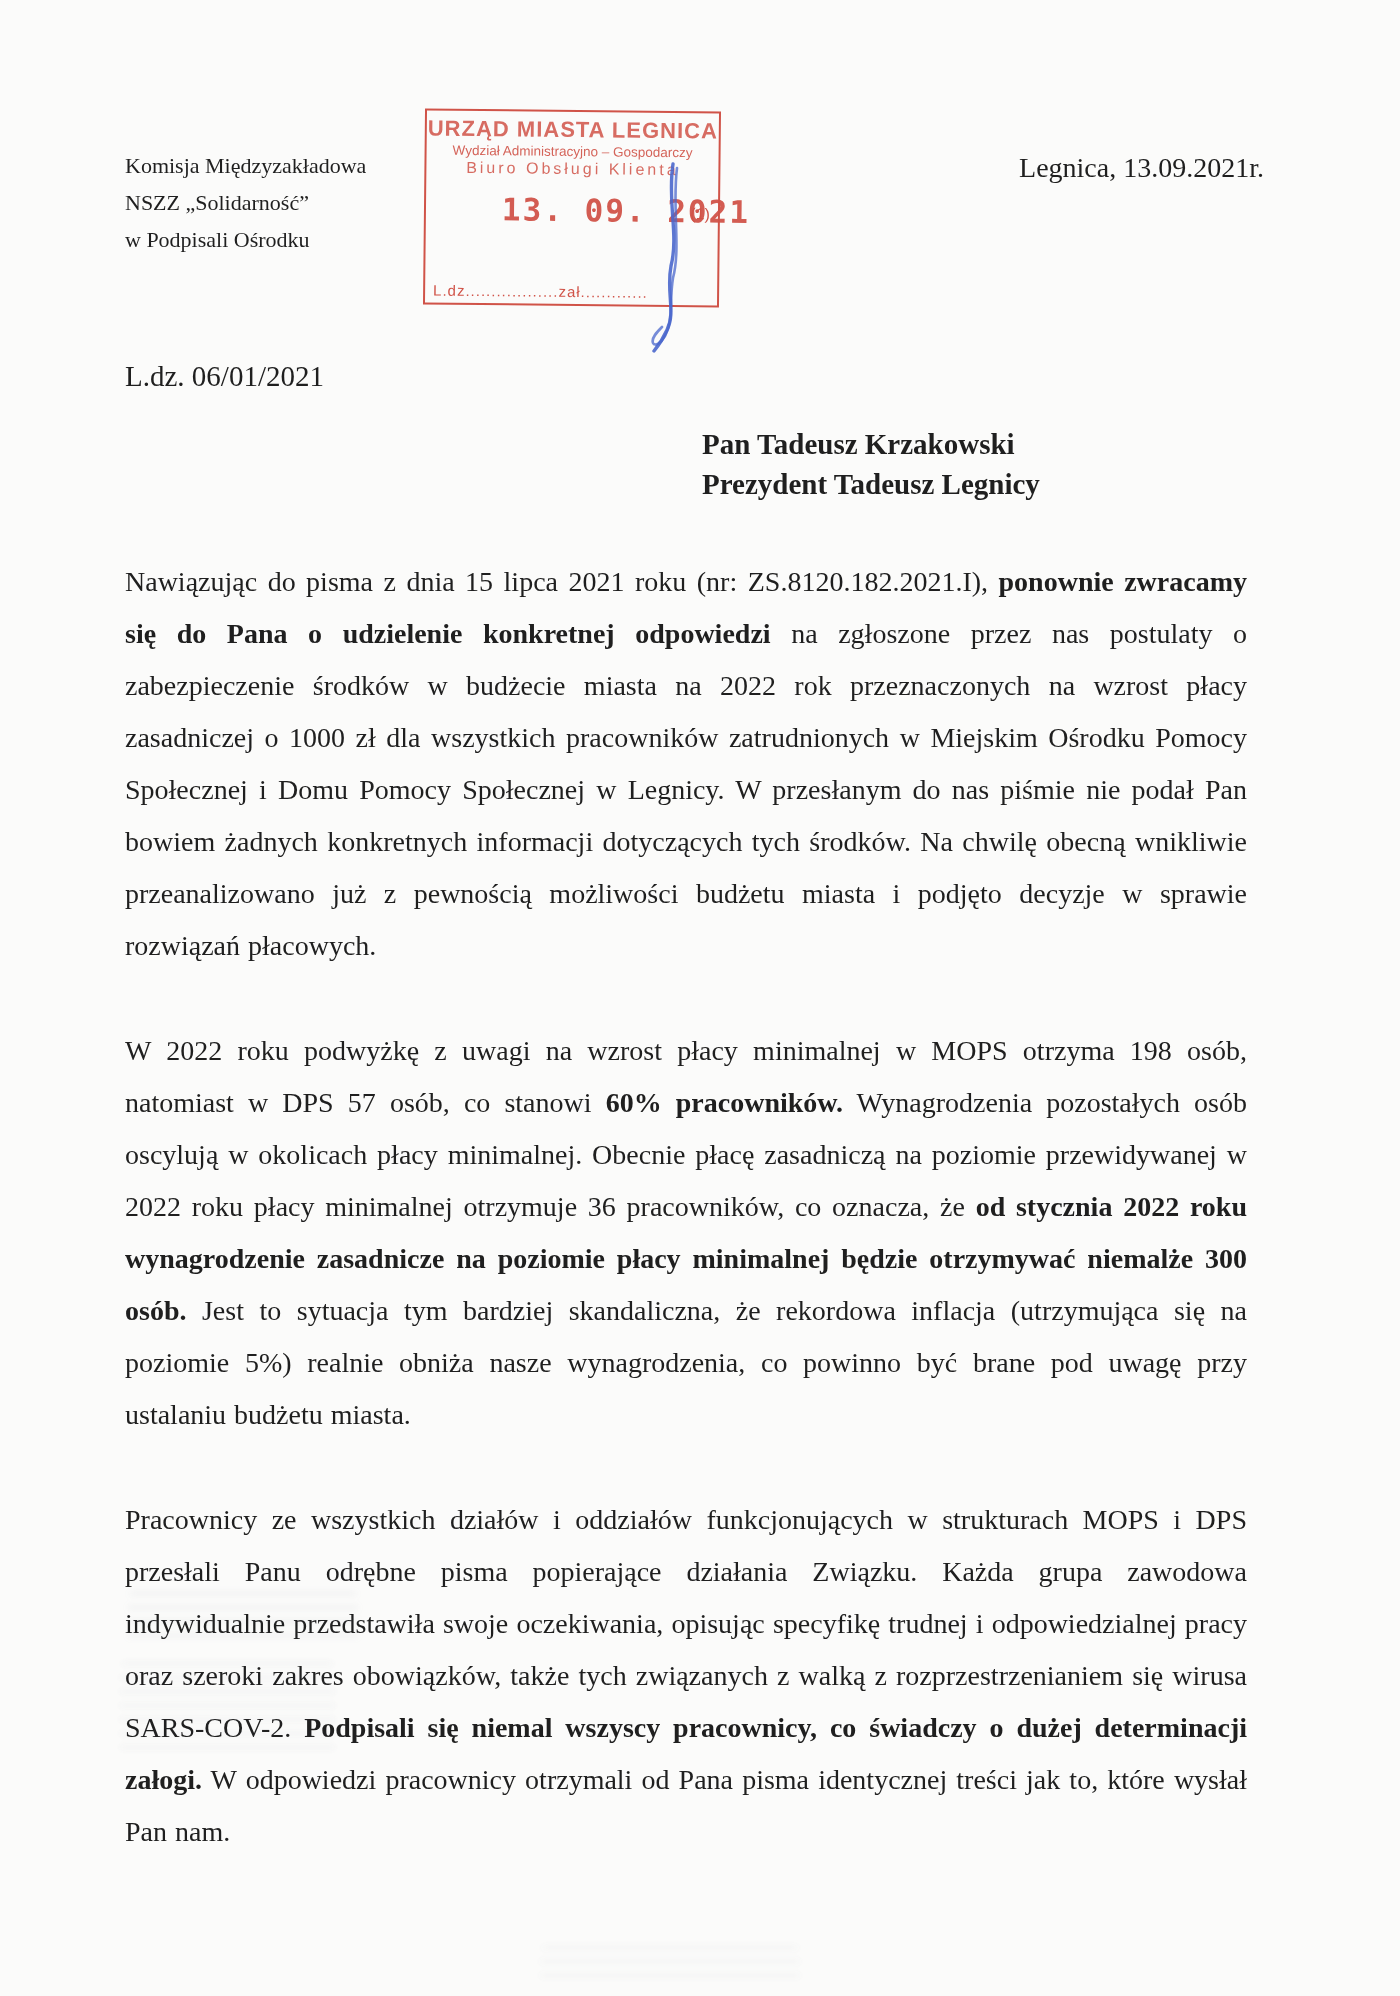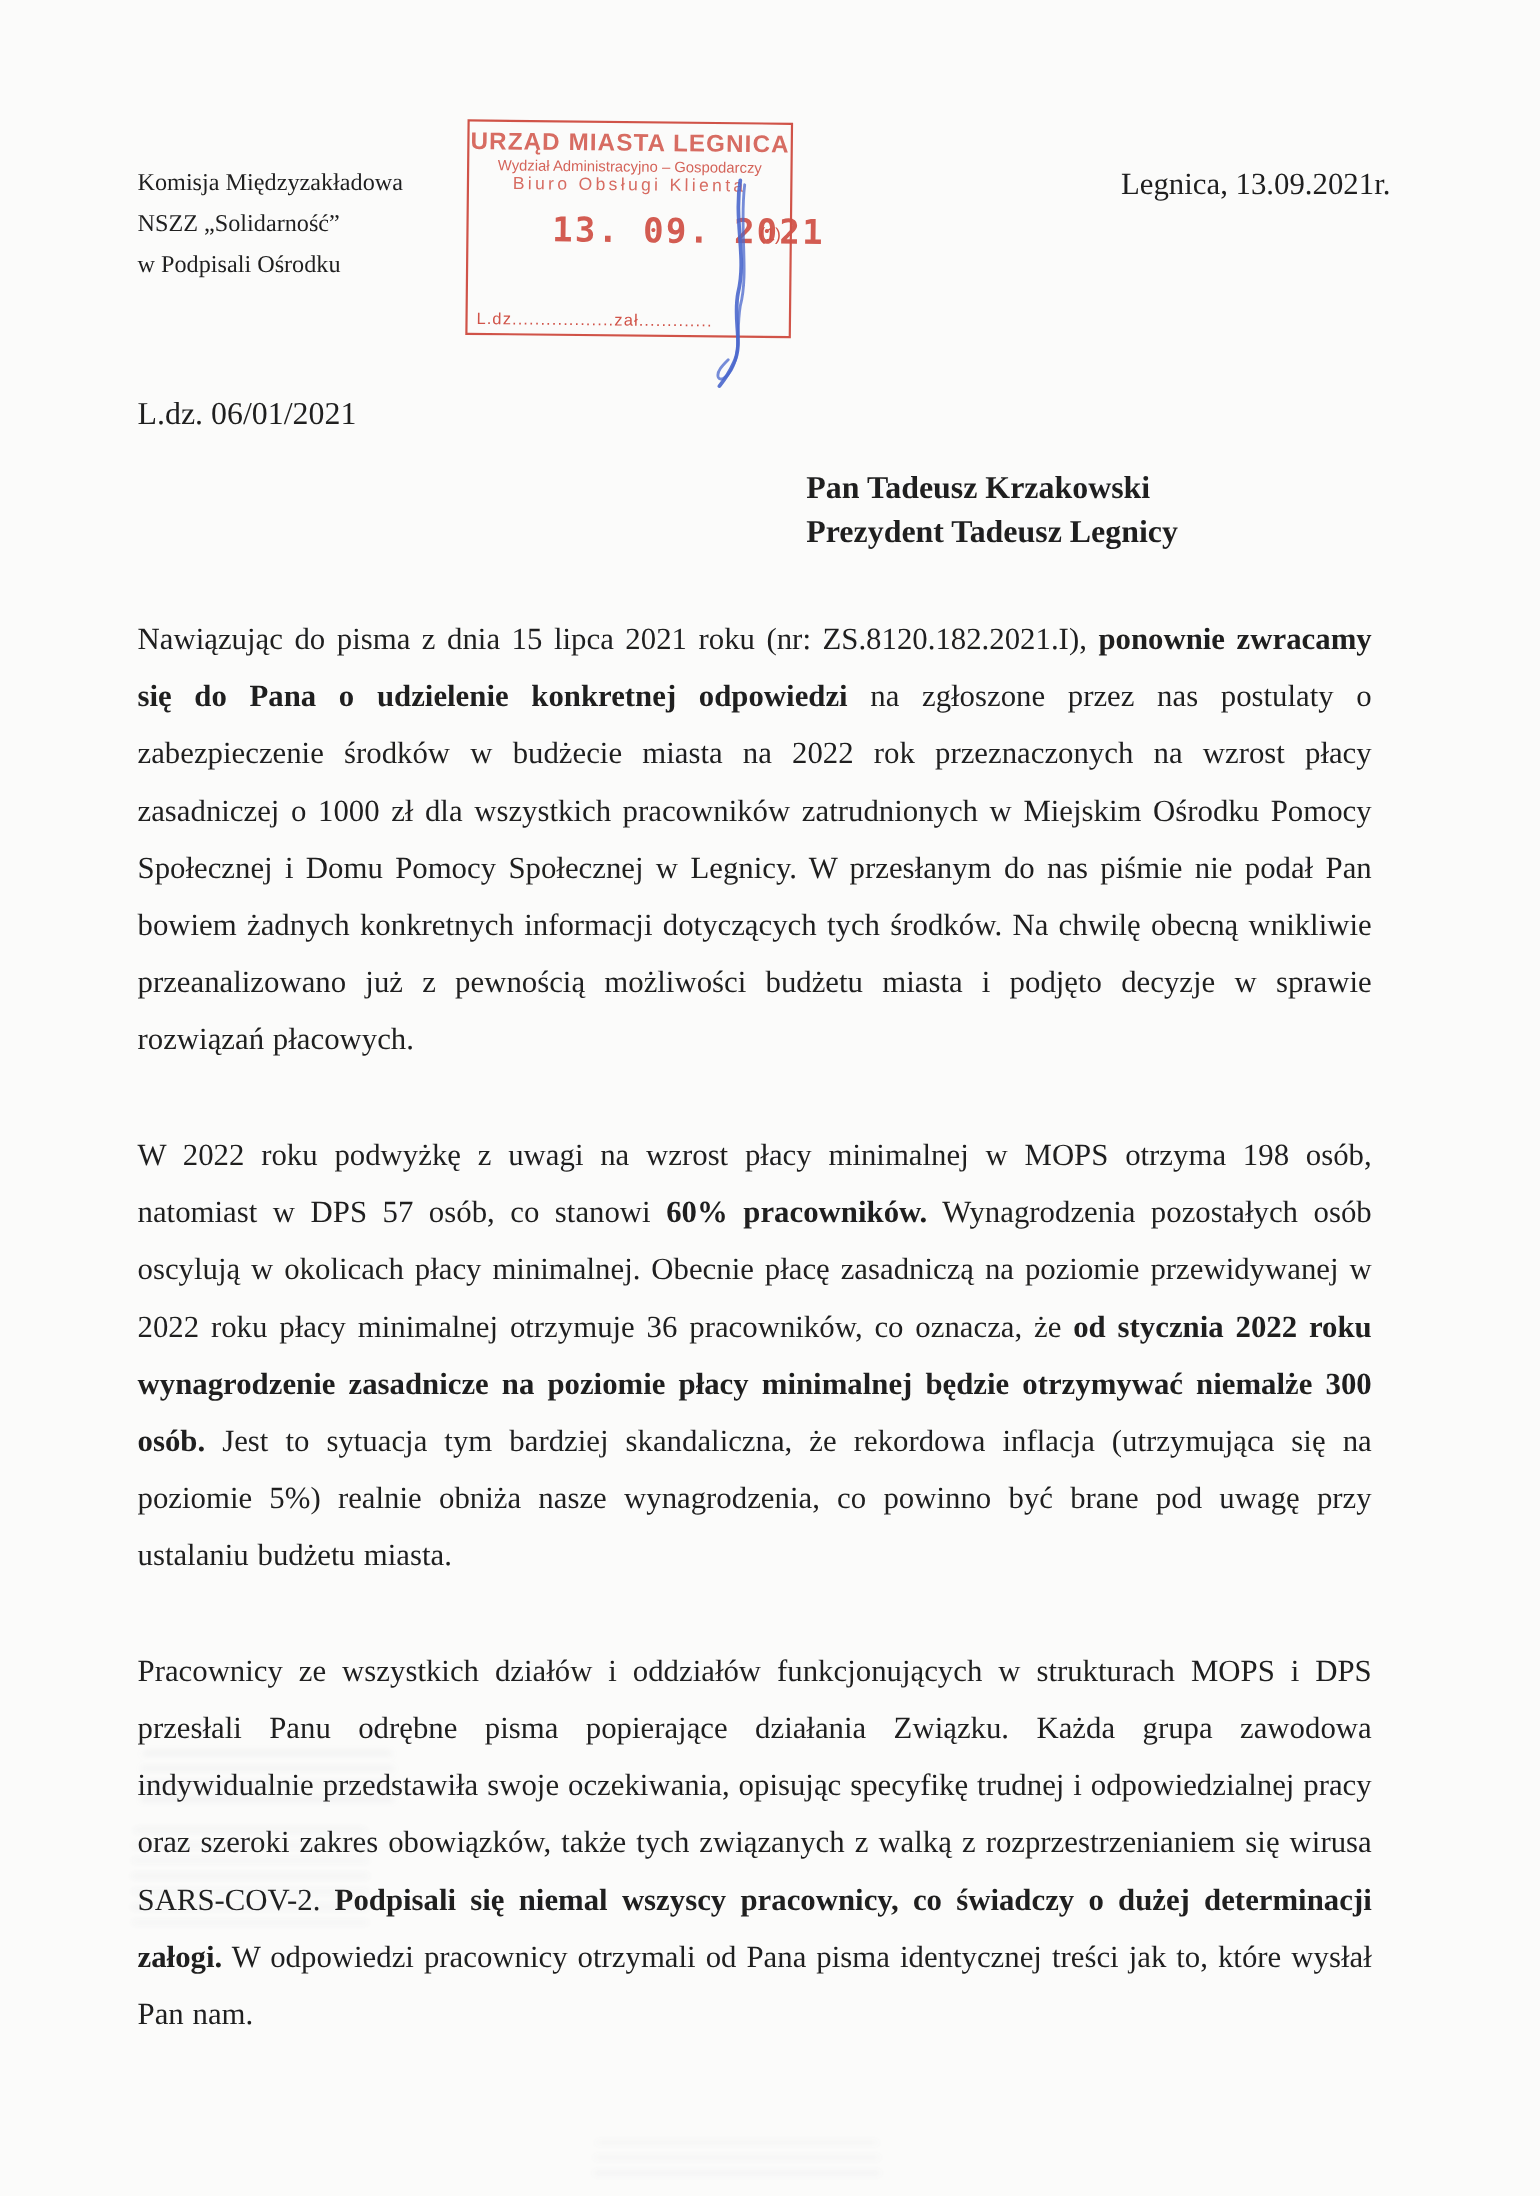--- a/index.html
+++ b/index.html
@@ -48,21 +48,21 @@
 
   
   .pen-mark{position:absolute;left:626px;top:158px;z-index:3;}
 
   
   .ref{position:absolute;left:125px;top:360px;font-size:29px;}
 
   
   .recipient{
     position:absolute;left:702px;top:424px;
-    font-size:29px;font-weight:bold;line-height:40px;white-space:nowrap;margin-left:31px;
+    font-size:29px;font-weight:bold;line-height:40px;white-space:nowrap;
   }
 
   
   .body-text{
     position:absolute;left:125px;top:556px;width:1138px;
     font-size:28px;line-height:52px;text-align:justify;
     word-spacing:1px;
   }
   .body-text p{margin:0 16px 53px 0;}
   .body-text b{font-weight:bold;}

